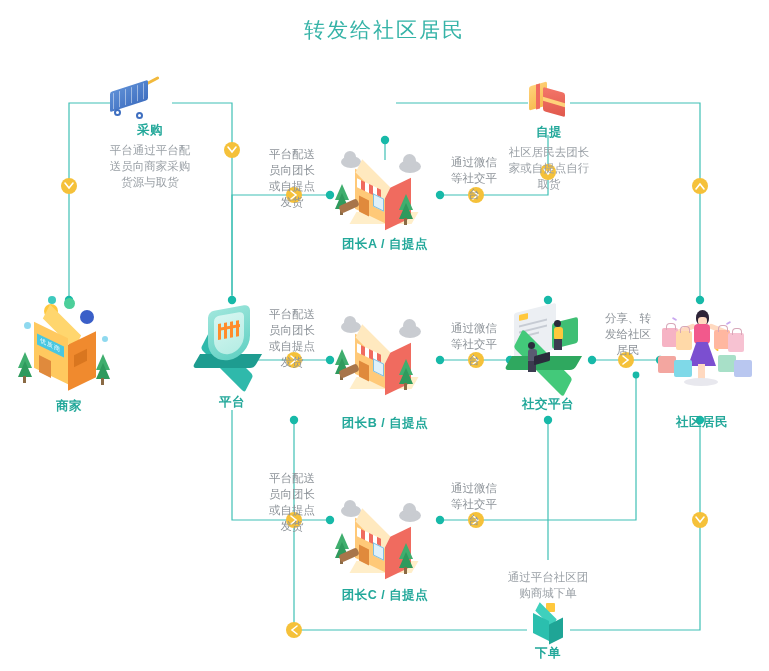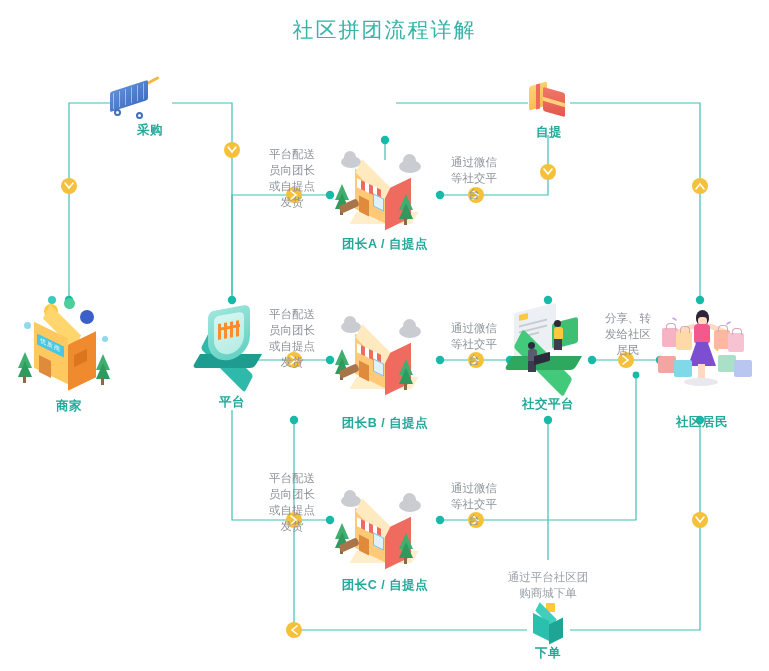--- a/index.html
+++ b/index.html
@@ -183,21 +183,21 @@
     transform:rotate(45deg) skewX(18deg) scaleY(.58);}
   .obx .cubeL{position:absolute;left:5px;top:14px;width:16px;height:20px;background:#2bbfae;transform:skewY(26deg);}
   .obx .cubeR{position:absolute;left:21px;top:18px;width:14px;height:20px;background:#1fa596;transform:skewY(-26deg);}
   .obx .tab{position:absolute;left:18px;top:0px;width:9px;height:9px;background:#ffc83d;border-radius:1px;}
 </style>
 </head>
 <body>
 
 <div id="canvas">
 
-  <div class="title">社区拼团流程详解</div>
+  <div class="title">转发给社区居民</div>
 
   <svg id="wires" viewBox="0 0 769 671">
     <g fill="none" stroke="#3fc0b5" stroke-width="1.2">
 
       <path d="M69,300 L69,103 L128,103"></path>
       <path d="M172,103 L232,103 L232,300"></path>
 
       <path d="M232,295 L232,195 L330,195"></path>
       <path d="M232,360 L330,360"></path>
       <path d="M232,410 L232,520 L330,520"></path>
@@ -307,32 +307,34 @@
     <div class="art">
       <div class="cart">
         <div class="hdl"></div>
           <div class="basket"></div>
           <div class="grid"></div>
         <div class="w w1"></div>
           <div class="w w2"></div>
       </div>
     </div>
     <div class="cap">采购</div>
+    <div class="desc">平台通过平台配送员向商家采购货源与取货</div>
   </div>
 
   <div class="node" style="left:505px;top:78px;width:88px;">
     <div class="art">
       <div class="gift" style="margin-left:20px;">
         <div class="bx b1"></div>
           <div class="rb1"></div>
         <div class="bx b2"></div>
           <div class="rb2"></div>
       </div>
     </div>
     <div class="cap">自提</div>
+    <div class="desc">社区居民去团长家或自提点自行取货</div>
   </div>
 
   <div class="node" style="left:14px;top:296px;width:110px;">
     <div class="art">
       <div class="bld">
         <div class="d d3"></div>
           <div class="d d2"></div>
           <div class="d d1"></div>
           <div class="d d4"></div>
         <div class="coin"></div>
@@ -422,21 +424,21 @@
         <div class="tree trB">
             <div class="t"></div>
             <div class="t t2"></div>
             <div class="trunk"></div>
           </div>
       </div>
     </div>
     <div class="cap" style="margin-top:16px;">团长B / 自提点</div>
   </div>
 
-  <div class="node" style="left:337px;top:489px;width:96px;">
+  <div class="node" style="left:337px;top:499px;width:96px;">
     <div class="art">
       <div class="shop">
         <div class="cloud c1"></div>
           <div class="cloud c2"></div>
         <div class="tree trA">
             <div class="t"></div>
             <div class="t t2"></div>
             <div class="trunk"></div>
           </div>
         <div class="base"></div>

